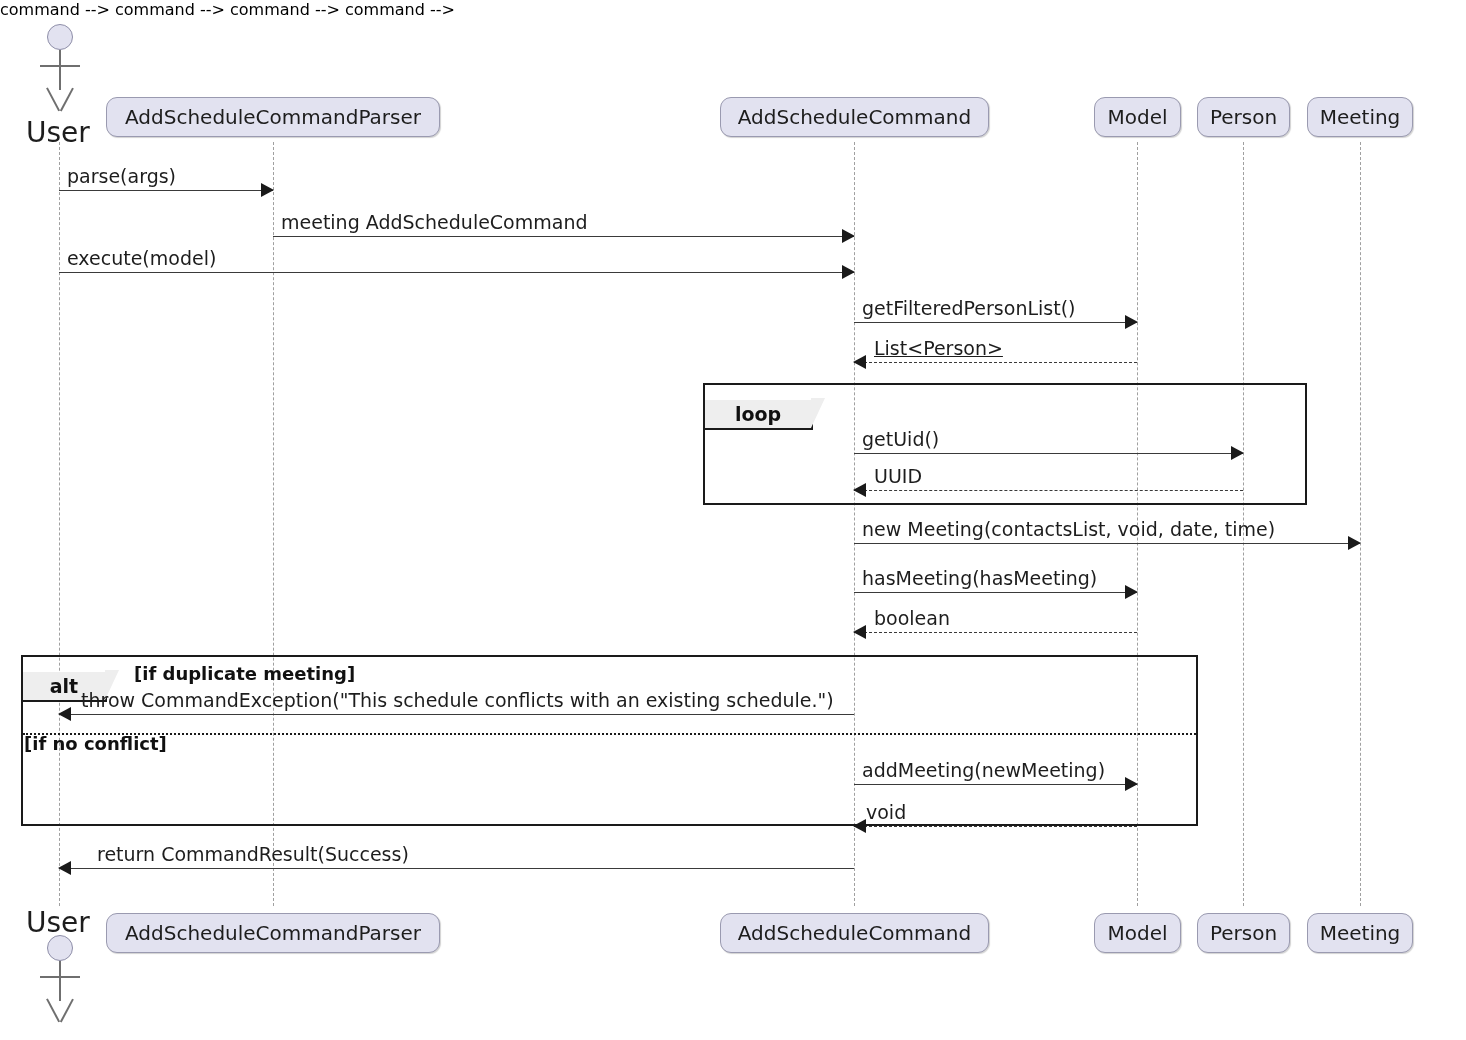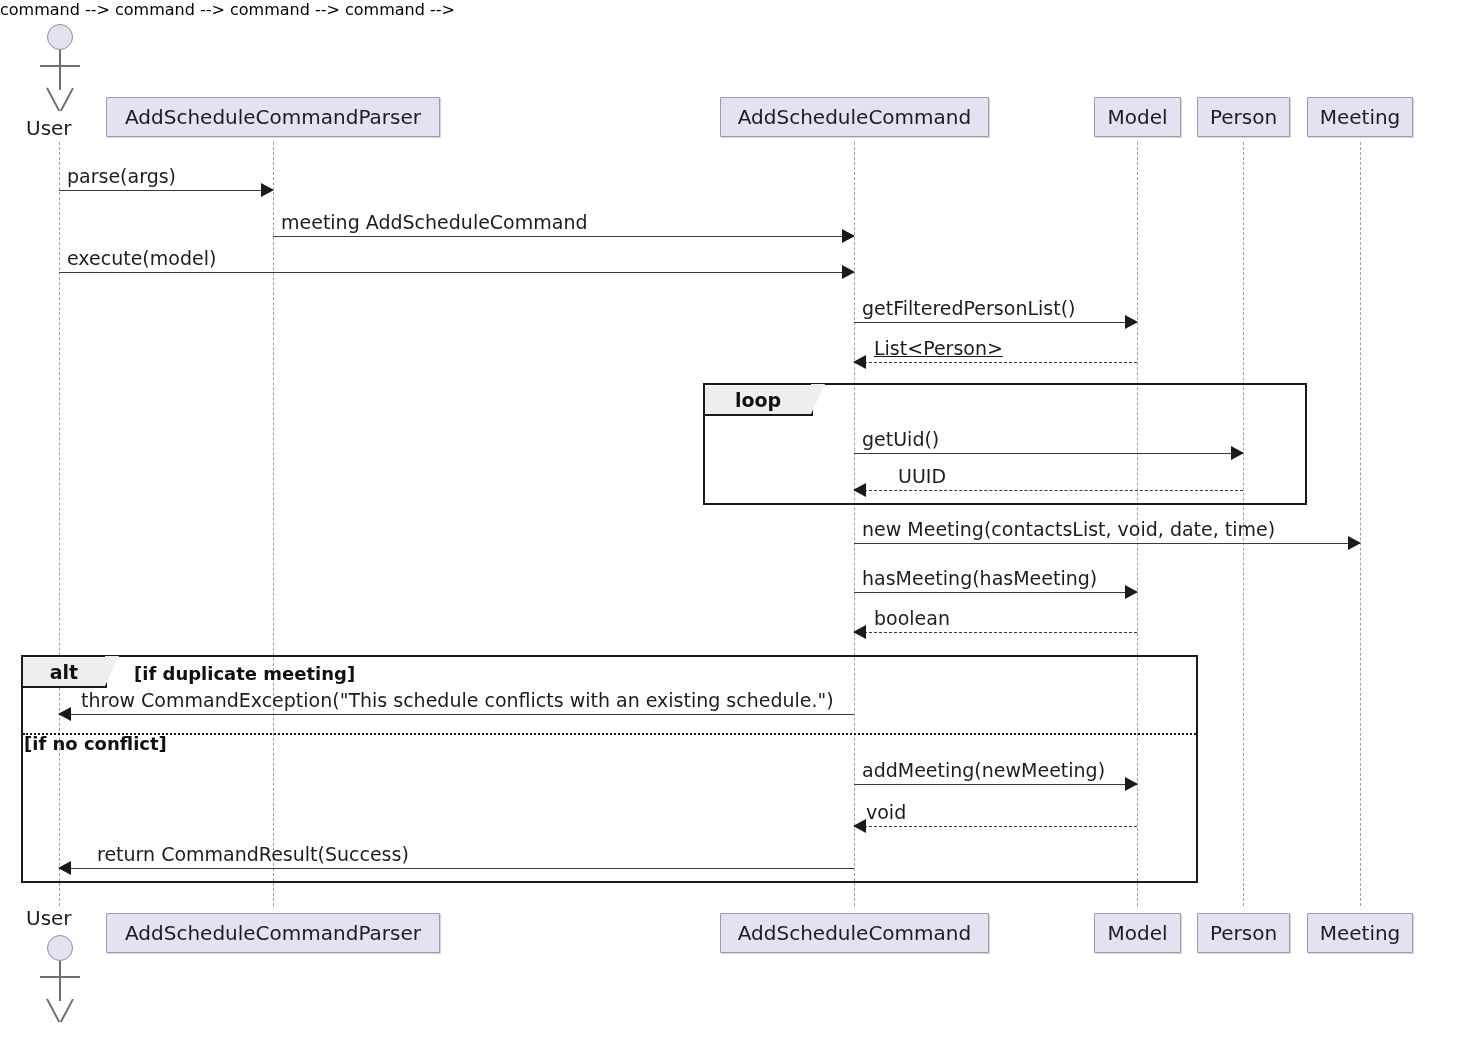--- a/index.html
+++ b/index.html
@@ -5,37 +5,37 @@
   html,body{margin:0;padding:0;background:#ffffff;}
   body{font-family:"DejaVu Sans","Liberation Sans",sans-serif;}
   #diagram{position:relative;width:1466px;height:1040px;background:#ffffff;overflow:hidden;}
 
   
   .pbox{
     position:absolute;
     box-sizing:border-box;
     background:#E2E2F0;
     border:1px solid #9A9AB0;
-    border-radius:1px;
+    border-radius:11px;
     color:#1d1d1d;
     font-size:20px;
     display:flex;align-items:center;justify-content:center;
     white-space:nowrap;
     box-shadow:1px 1px 1px rgba(0,0,0,.18);
   }
 
   
   .actor{position:absolute;}
   .actor .head{
     position:absolute;width:26px;height:26px;border-radius:50%;
     background:#E2E2F0;border:1px solid #8e8ea8;box-sizing:border-box;
   }
   .actor .stick{position:absolute;background:#6f6f6f;}
   .actor-label{
-    position:absolute;font-size:20px;color:#1d1d1d;white-space:nowrap;
+    position:absolute;font-size:28px;color:#1d1d1d;white-space:nowrap;
   }
 
   
   .lifeline{
     position:absolute;width:0;
     border-left:1px dashed #a0a0a0;
   }
 
   
   .msg{position:absolute;height:0;}
@@ -64,21 +64,21 @@
     font-size:19px;color:#1d1d1d;white-space:nowrap;
   }
   .msg .label.l{left:8px;}
 
   
   .frag{
     position:absolute;box-sizing:border-box;
     border:2px solid #1a1a1a;background:transparent;
   }
   .frag-tag{
-    position:absolute;left:0;top:1px;
+    position:absolute;left:0;top:15px;
     box-sizing:border-box;
     background:#EEEEEE;
     border-right:2px solid #1a1a1a;
     border-bottom:2px solid #1a1a1a;
     font-size:19px;font-weight:bold;color:#111;
     display:flex;align-items:center;justify-content:center;
     padding:0 14px;
   }
   .frag-tag::after{
     content:"";position:absolute;right:-14px;top:-2px;
@@ -123,21 +123,21 @@
   <div class="pbox" style="left:1094px; top:97px; width:87px;  height:40px;">Model</div>
   <div class="pbox" style="left:1197px; top:97px; width:93px;  height:40px;">Person</div>
   <div class="pbox" style="left:1307px; top:97px; width:106px; height:40px;">Meeting</div>
 
   
   <div class="frag" style="left:703px; top:383px; width:604px; height:122px;">
     <div class="frag-tag" style="width:108px; height:30px;">loop</div>
   </div>
 
   
-  <div class="frag" style="left:21px; top:655px; width:1177px; height:228px;">
+  <div class="frag" style="left:21px; top:655px; width:1177px; height:171px;">
     <div class="frag-tag" style="width:84px; height:30px;">alt</div>
     <div class="frag-divider" style="left:0; top:76px; width:1173px;"></div>
   </div>
   <div class="frag-cond" style="left:134px; top:663px;">[if duplicate meeting]</div>
   <div class="frag-cond" style="left:24px; top:733px;">[if no conflict]</div>
 
   
   
   <div class="msg" style="left:59px; top:190px; width:214px;">
     <div class="line"></div>
@@ -177,21 +177,21 @@
   <div class="msg" style="left:854px; top:453px; width:389px;">
     <div class="line"></div>
     <div class="head-r"></div>
     <div class="label l">getUid()</div>
   </div>
 
    command --&gt;
   <div class="msg dashed" style="left:854px; top:490px; width:389px;">
     <div class="line"></div>
     <div class="head-l"></div>
-    <div class="label l" style="left:20px;margin-left:24px;">UUID</div>
+    <div class="label l" style="left:20px;">UUID</div>
   </div>
 
   
   <div class="msg" style="left:854px; top:543px; width:506px;">
     <div class="line"></div>
     <div class="head-r"></div>
     <div class="label l">new Meeting(contactsList, void, date, time)</div>
   </div>
 
   

